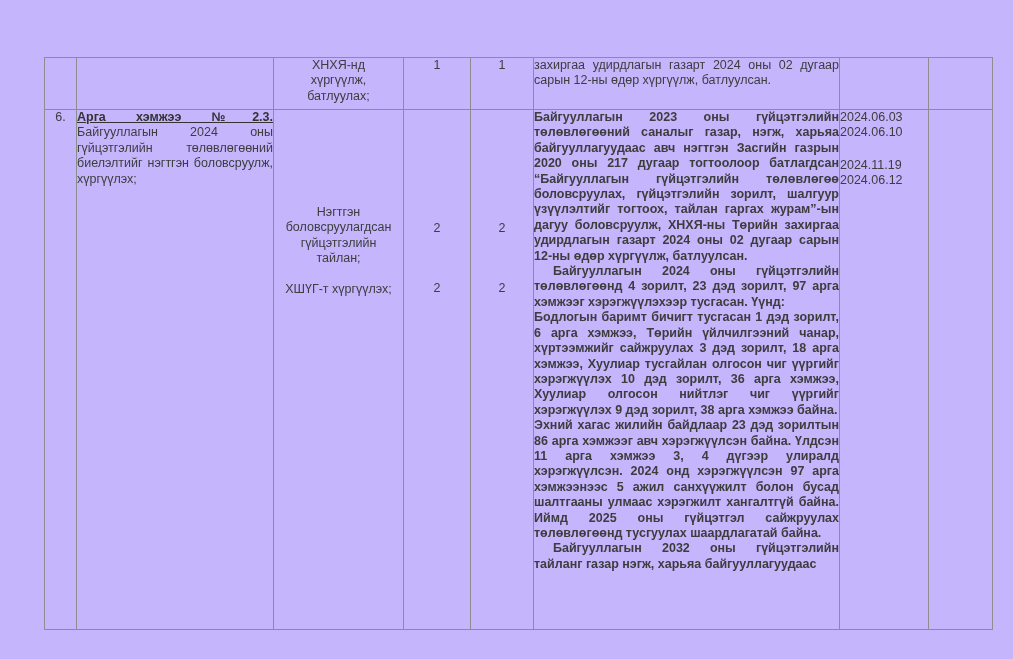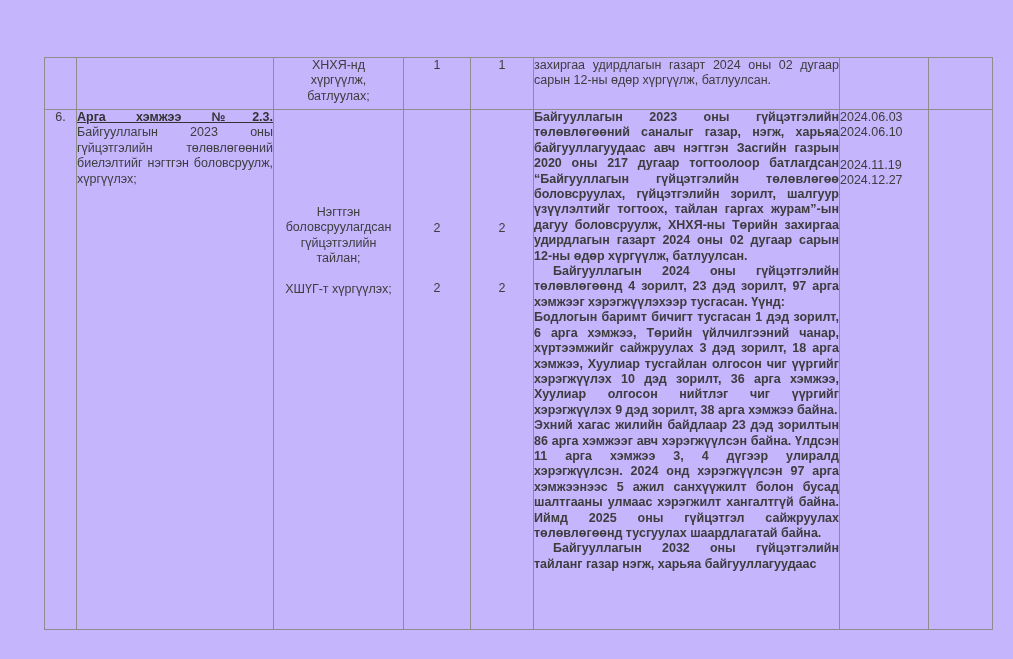--- a/index.html
+++ b/index.html
@@ -88,21 +88,21 @@
       <td class="r1-result">
         <p>захиргаа удирдлагын газарт 2024 оны 02 дугаар сарын 12-ны өдөр хүргүүлж, батлуулсан.</p>
       </td>
       <td></td>
       <td></td>
     </tr>
 
     <tr class="row-2">
       <td class="r2-num">6.</td>
       <td class="r2-measure">
-        <p><span class="measure-title">Арга хэмжээ №2.3.</span> <span>Байгууллагын 2023 оны гүйцэтгэлийн төлөвлөгөөний биелэлтийг нэгтгэн боловсруулж, хүргүүлэх;</span></p>
+        <p><span class="measure-title">Арга хэмжээ №2.3.</span> <span>Байгууллагын 2024 оны гүйцэтгэлийн төлөвлөгөөний биелэлтийг нэгтгэн боловсруулж, хүргүүлэх;</span></p>
       </td>
       <td class="r2-ind">
         <div class="ind-block-1">Нэгтгэн боловсруулагдсан гүйцэтгэлийн тайлан;</div>
         <div class="ind-block-2">ХШҮГ-т хүргүүлэх;</div>
       </td>
       <td class="r2-val">
         <div class="val-1">2</div>
         <div class="val-2">2</div>
       </td>
       <td class="r2-val">
@@ -113,19 +113,19 @@
         <p>Байгууллагын 2023 оны гүйцэтгэлийн төлөвлөгөөний саналыг газар, нэгж, харьяа байгууллагуудаас авч нэгтгэн Засгийн газрын 2020 оны 217 дугаар тогтоолоор батлагдсан “Байгууллагын гүйцэтгэлийн төлөвлөгөө боловсруулах, гүйцэтгэлийн зорилт, шалгуур үзүүлэлтийг тогтоох, тайлан гаргах журам”-ын дагуу боловсруулж, ХНХЯ-ны Төрийн захиргаа удирдлагын газарт 2024 оны 02 дугаар сарын 12-ны өдөр хүргүүлж, батлуулсан.</p>
         <p class="indent">Байгууллагын 2024 оны гүйцэтгэлийн төлөвлөгөөнд 4 зорилт, 23 дэд зорилт, 97 арга хэмжээг хэрэгжүүлэхээр тусгасан. Үүнд:</p>
         <p>Бодлогын баримт бичигт тусгасан 1 дэд зорилт, 6 арга хэмжээ, Төрийн үйлчилгээний чанар, хүртээмжийг сайжруулах 3 дэд зорилт, 18 арга хэмжээ, Хуулиар тусгайлан олгосон чиг үүргийг хэрэгжүүлэх 10 дэд зорилт, 36 арга хэмжээ, Хуулиар олгосон нийтлэг чиг үүргийг хэрэгжүүлэх 9 дэд зорилт, 38 арга хэмжээ байна.</p>
         <p>Эхний хагас жилийн байдлаар 23 дэд зорилтын 86 арга хэмжээг авч хэрэгжүүлсэн байна. Үлдсэн 11 арга хэмжээ 3, 4 дүгээр улиралд хэрэгжүүлсэн. 2024 онд хэрэгжүүлсэн 97 арга хэмжээнээс 5 ажил санхүүжилт болон бусад шалтгааны улмаас хэрэгжилт хангалтгүй байна. Иймд 2025 оны гүйцэтгэл сайжруулах төлөвлөгөөнд тусгуулах шаардлагатай байна.</p>
         <p class="indent">Байгууллагын 2032 оны гүйцэтгэлийн тайланг газар нэгж, харьяа байгууллагуудаас</p>
       </td>
       <td class="r2-date">
         <div>2024.06.03</div>
         <div>2024.06.10</div>
         <div class="date-gap">2024.11.19</div>
-        <div>2024.12.27</div>
+        <div>2024.06.12</div>
       </td>
       <td></td>
     </tr>
   </tbody>
     </table>
 </div>
 
 </body></html>

